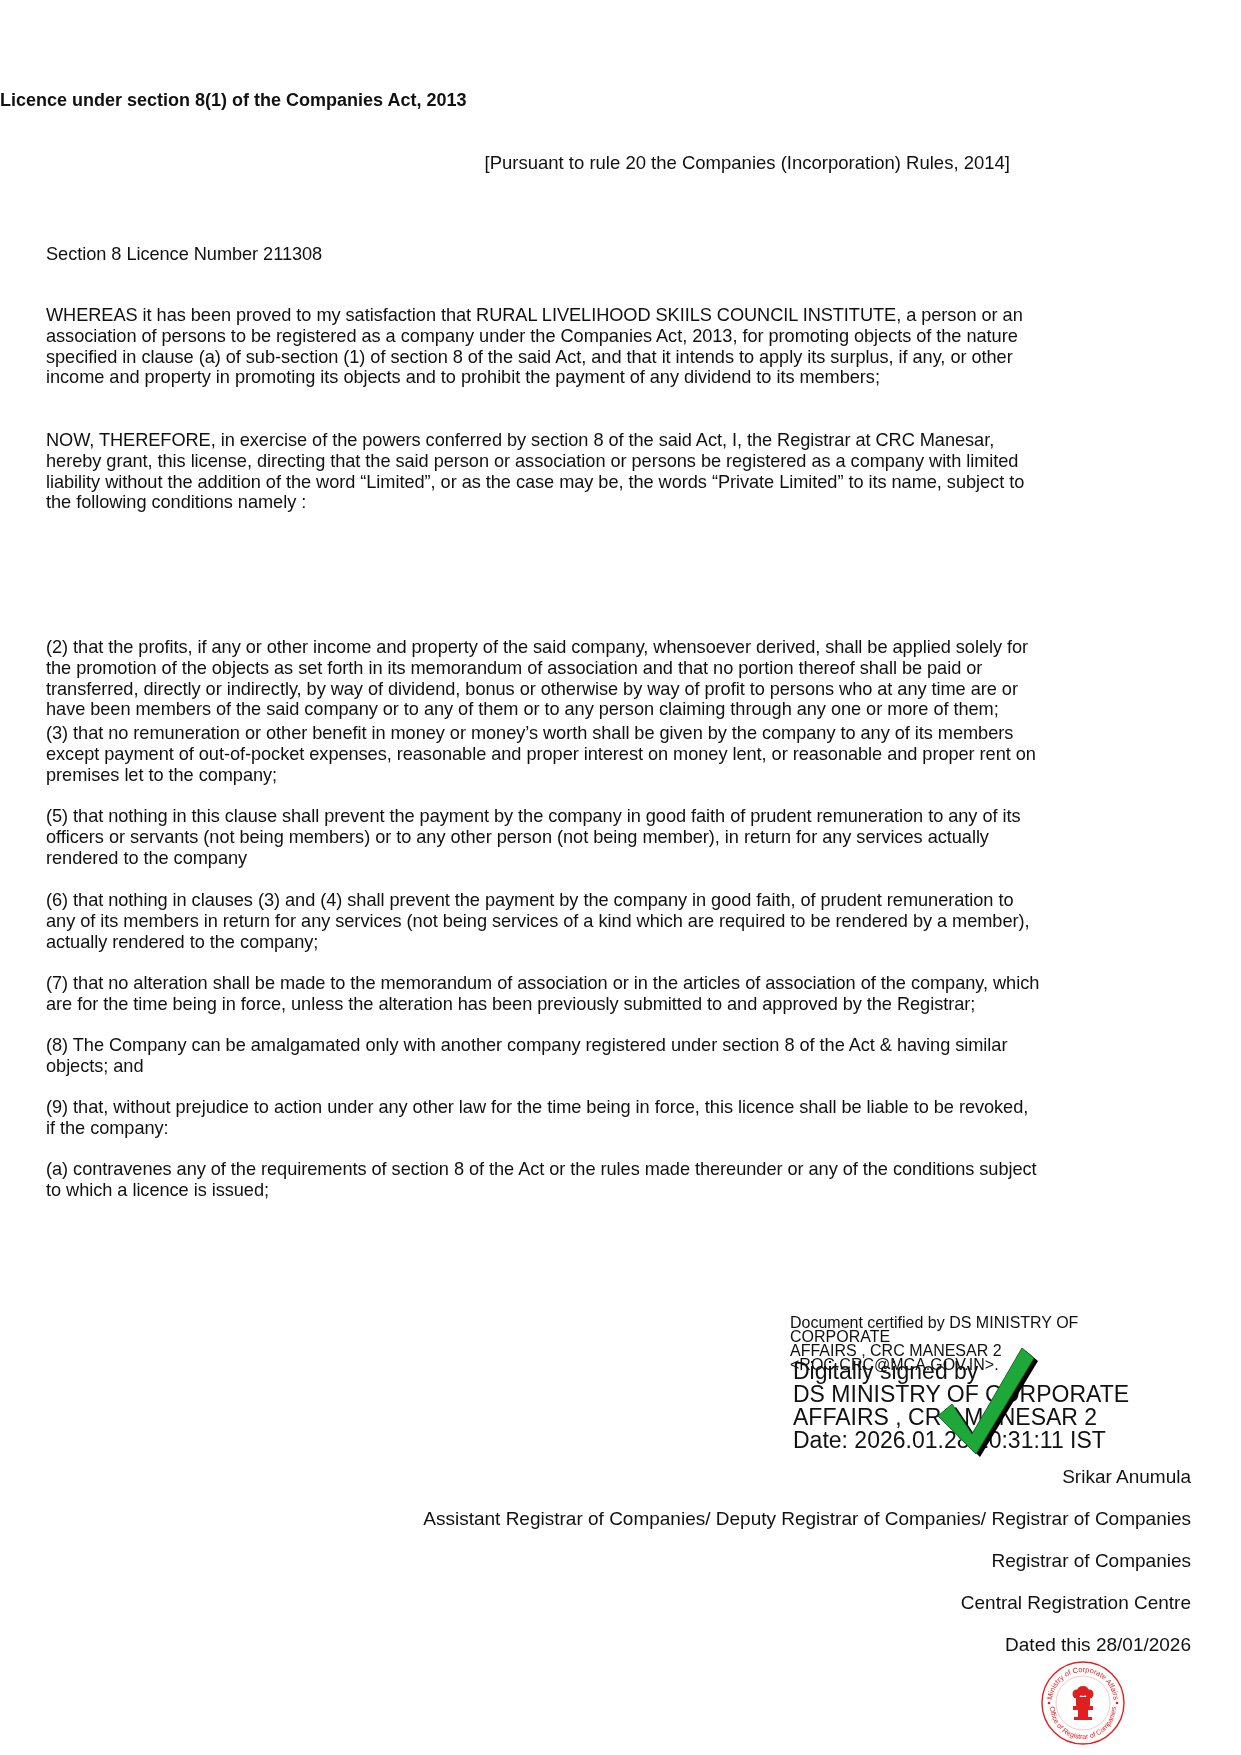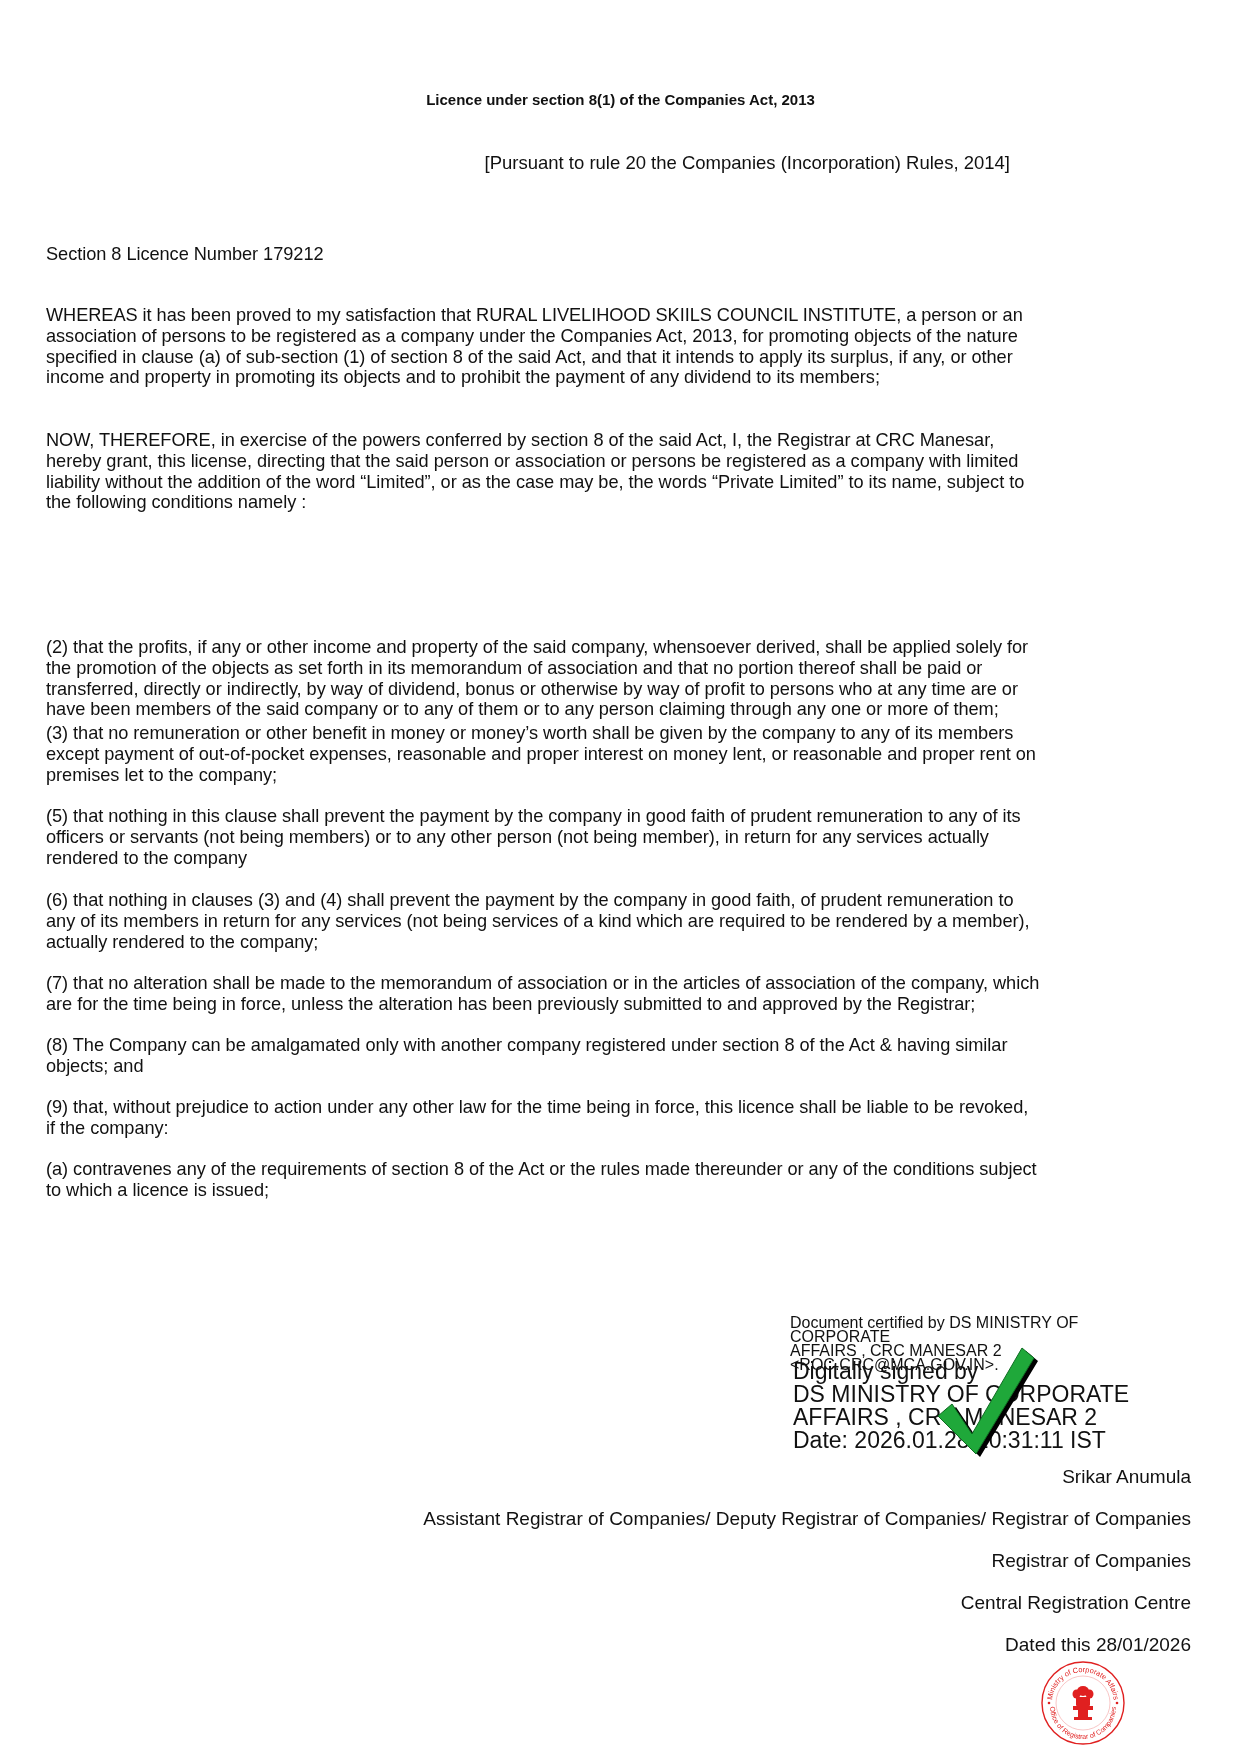--- a/index.html
+++ b/index.html
@@ -18,23 +18,22 @@
     .page {
       position: absolute;
       left: 0; top: 0;
       width: 1241px;
       height: 1755px;
     }
     .title {
       position: absolute;
       left: 0; width: 1241px;
       top: 89px;
-      text-align: center;
       font-weight: bold;
-      font-size: 15px;
+      font-size: 18px;
       line-height: 22px;
     }
     .subtitle {
       position: absolute;
       left: 0; width: 1010px;
       top: 152px;
       text-align: right;
       font-size: 18.5px;
       line-height: 22px;
     }
@@ -116,21 +115,21 @@
     }
   </style>
 </head>
 <body>
 
 <div class="page">
 
   <div class="title">Licence under section 8(1) of the Companies Act, 2013</div>
   <div class="subtitle">[Pursuant to rule 20 the Companies (Incorporation) Rules, 2014]</div>
 
-  <div class="para licence-number">Section 8 Licence Number 179212</div>
+  <div class="para licence-number">Section 8 Licence Number 211308</div>
 
   <div class="para p-whereas">WHEREAS it has been proved to my satisfaction that RURAL LIVELIHOOD SKIILS COUNCIL INSTITUTE, a person or an
 association of persons to be registered as a company under the Companies Act, 2013, for promoting objects of the nature
 specified in clause (a) of sub-section (1) of section 8 of the said Act, and that it intends to apply its surplus, if any, or other
 income and property in promoting its objects and to prohibit the payment of any dividend to its members;</div>
   <div class="para p-now">NOW, THEREFORE, in exercise of the powers conferred by section 8 of the said Act, I, the Registrar at CRC Manesar,
 hereby grant, this license, directing that the said person or association or persons be registered as a company with limited
 liability without the addition of the word “Limited”, or as the case may be, the words “Private Limited” to its name, subject to
 the following conditions  namely :</div>
 

